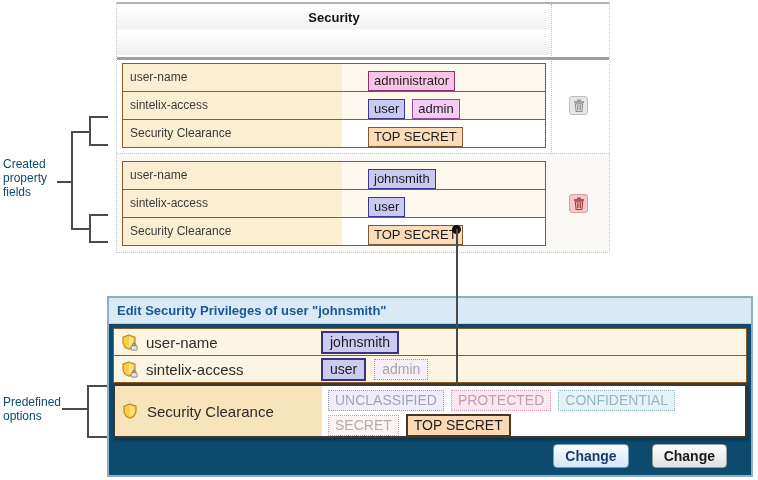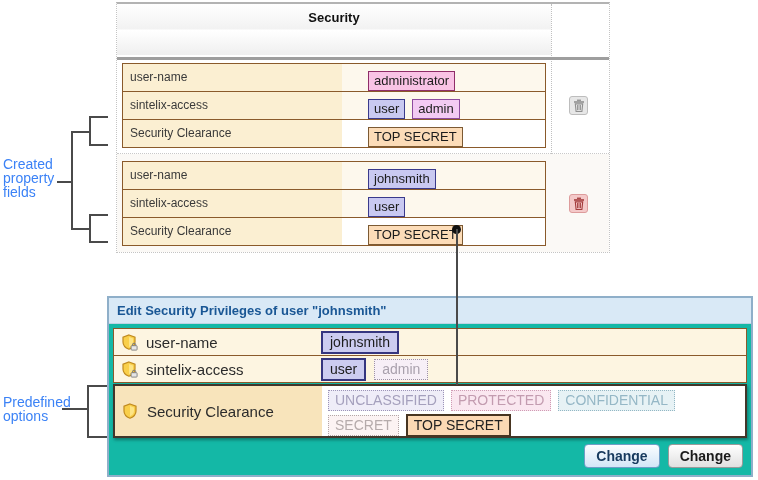--- a/index.html
+++ b/index.html
@@ -1,20 +1,20 @@
 <!DOCTYPE html>
 <html><head>
 <meta charset="utf-8">
 <style>
   html,body{margin:0;padding:0;background:#fff;}
   .canvas{position:relative;width:758px;height:480px;background:#fff;
           font-family:"Liberation Sans",sans-serif;overflow:hidden;}
 
   
-  .ann{position:absolute;font-size:14px;color:#3b82f6;line-height:14px;}
+  .ann{position:absolute;font-size:12px;color:#0c4a6e;line-height:14px;}
   .aline{position:absolute;background:#4a4a4a;}
   .callout-line{position:absolute;background:#4a4a4a;z-index:10;}
   .callout-dot{position:absolute;width:9px;height:9px;border-radius:50%;background:#101010;z-index:10;}
 
   
   .ptable{position:absolute;left:116px;top:2px;width:494px;height:251px;box-sizing:border-box;
           border-left:1px dotted #c4c4c4;border-right:1px dotted #c4c4c4;border-bottom:1px dotted #c4c4c4;
           border-top:2px solid #b3b3b3;background:#fff;}
   .col-divider{position:absolute;left:434px;top:0;bottom:0;border-left:1px dotted #c0c0c0;}
   .ptable-header{position:absolute;left:0;top:0;width:434px;height:51px;
@@ -41,21 +41,21 @@
   .b-violet{background:#f3cbf3;border:1px solid #8d4b9e;}
   .b-peach{background:#fcdcb8;border:1px solid #7c5a33;}
 
   .trash-btn{position:absolute;left:452px;width:19px;height:19px;border-radius:3px;
              display:flex;align-items:center;justify-content:center;cursor:pointer;padding:0;}
   .trash-btn.gray{top:92px;background:#e7e7e7;border:1px solid #bdbdbd;color:#8f8f8f;}
   .trash-btn.red{top:190px;background:#f4c9c9;border:1px solid #dd9c9c;color:#a33b3b;}
 
   
   .editor{position:absolute;left:107px;top:296px;width:646px;height:181px;box-sizing:border-box;
-          border:2px solid #8fafc9;background:#14b8a6;}
+          border:2px solid #8fafc9;background:#0c4a6e;}
   .editor-header{height:25px;background:#d9e9f6;border-bottom:1px solid #bed3e4;
           font-weight:bold;font-size:13px;color:#1a5795;line-height:25px;padding-left:8px;}
   .ebox{position:absolute;left:4px;top:30px;width:634px;box-sizing:border-box;
         border:1px solid #8a5a2b;}
   .erow{display:flex;align-items:center;height:26px;background:#fdf5e1;}
   .erow + .erow{border-top:1px solid #8a5a2b;}
   .elabel{width:207px;display:flex;align-items:center;gap:7px;padding-left:7px;
           font-size:15px;color:#2b2b2b;box-sizing:border-box;align-self:stretch;}
   .evalues{flex:1;display:flex;align-items:center;gap:8px;}
   .ebadge{font-size:14px;padding:1px 7px 2px;color:#1c1c1c;}
@@ -67,21 +67,21 @@
          box-shadow:1px 2px 3px rgba(0,0,0,0.35);}
   .erow3 .elabel{background:#f8e4bb;width:207px;}
   .opts{flex:1;padding:4px 0 0 6px;}
   .opt{display:inline-block;font-size:14px;padding:1px 6px 2px;margin:0 7px 3px 0;white-space:nowrap;}
   .o-unc{background:#efedf8;border:1px dotted #9c94b8;color:#a5a0bd;}
   .o-pro{background:#fae7f0;border:1px dotted #cf9cb4;color:#c39cb0;}
   .o-con{background:#e7f2f5;border:1px dotted #93b7c4;color:#95b7c6;}
   .o-sec{background:#fcf3f3;border:1px dotted #b3a7a7;color:#b5abab;}
   .o-top{background:#fbd9b4;border:2px solid #473521;color:#222;}
 
-  .efooter{position:absolute;right:8px;top:146px;display:flex;gap:8px;}
+  .efooter{position:absolute;right:24px;top:146px;display:flex;gap:23px;}
   .btn{height:24px;padding:0 11px;border-radius:4px;font-weight:bold;font-size:14px;cursor:pointer;
        font-family:"Liberation Sans",sans-serif;}
   .btn-change{border:1px solid #6f9dc6;background:linear-gradient(#fbfdff,#d2e6f7);color:#173a5e;}
   .btn-cancel{border:1px solid #9a9a9a;background:linear-gradient(#ffffff,#e0e0e0);color:#1a1a1a;}
 
   .icon{display:inline-flex;flex:none;}
 </style>
 </head>
 <body>
 

